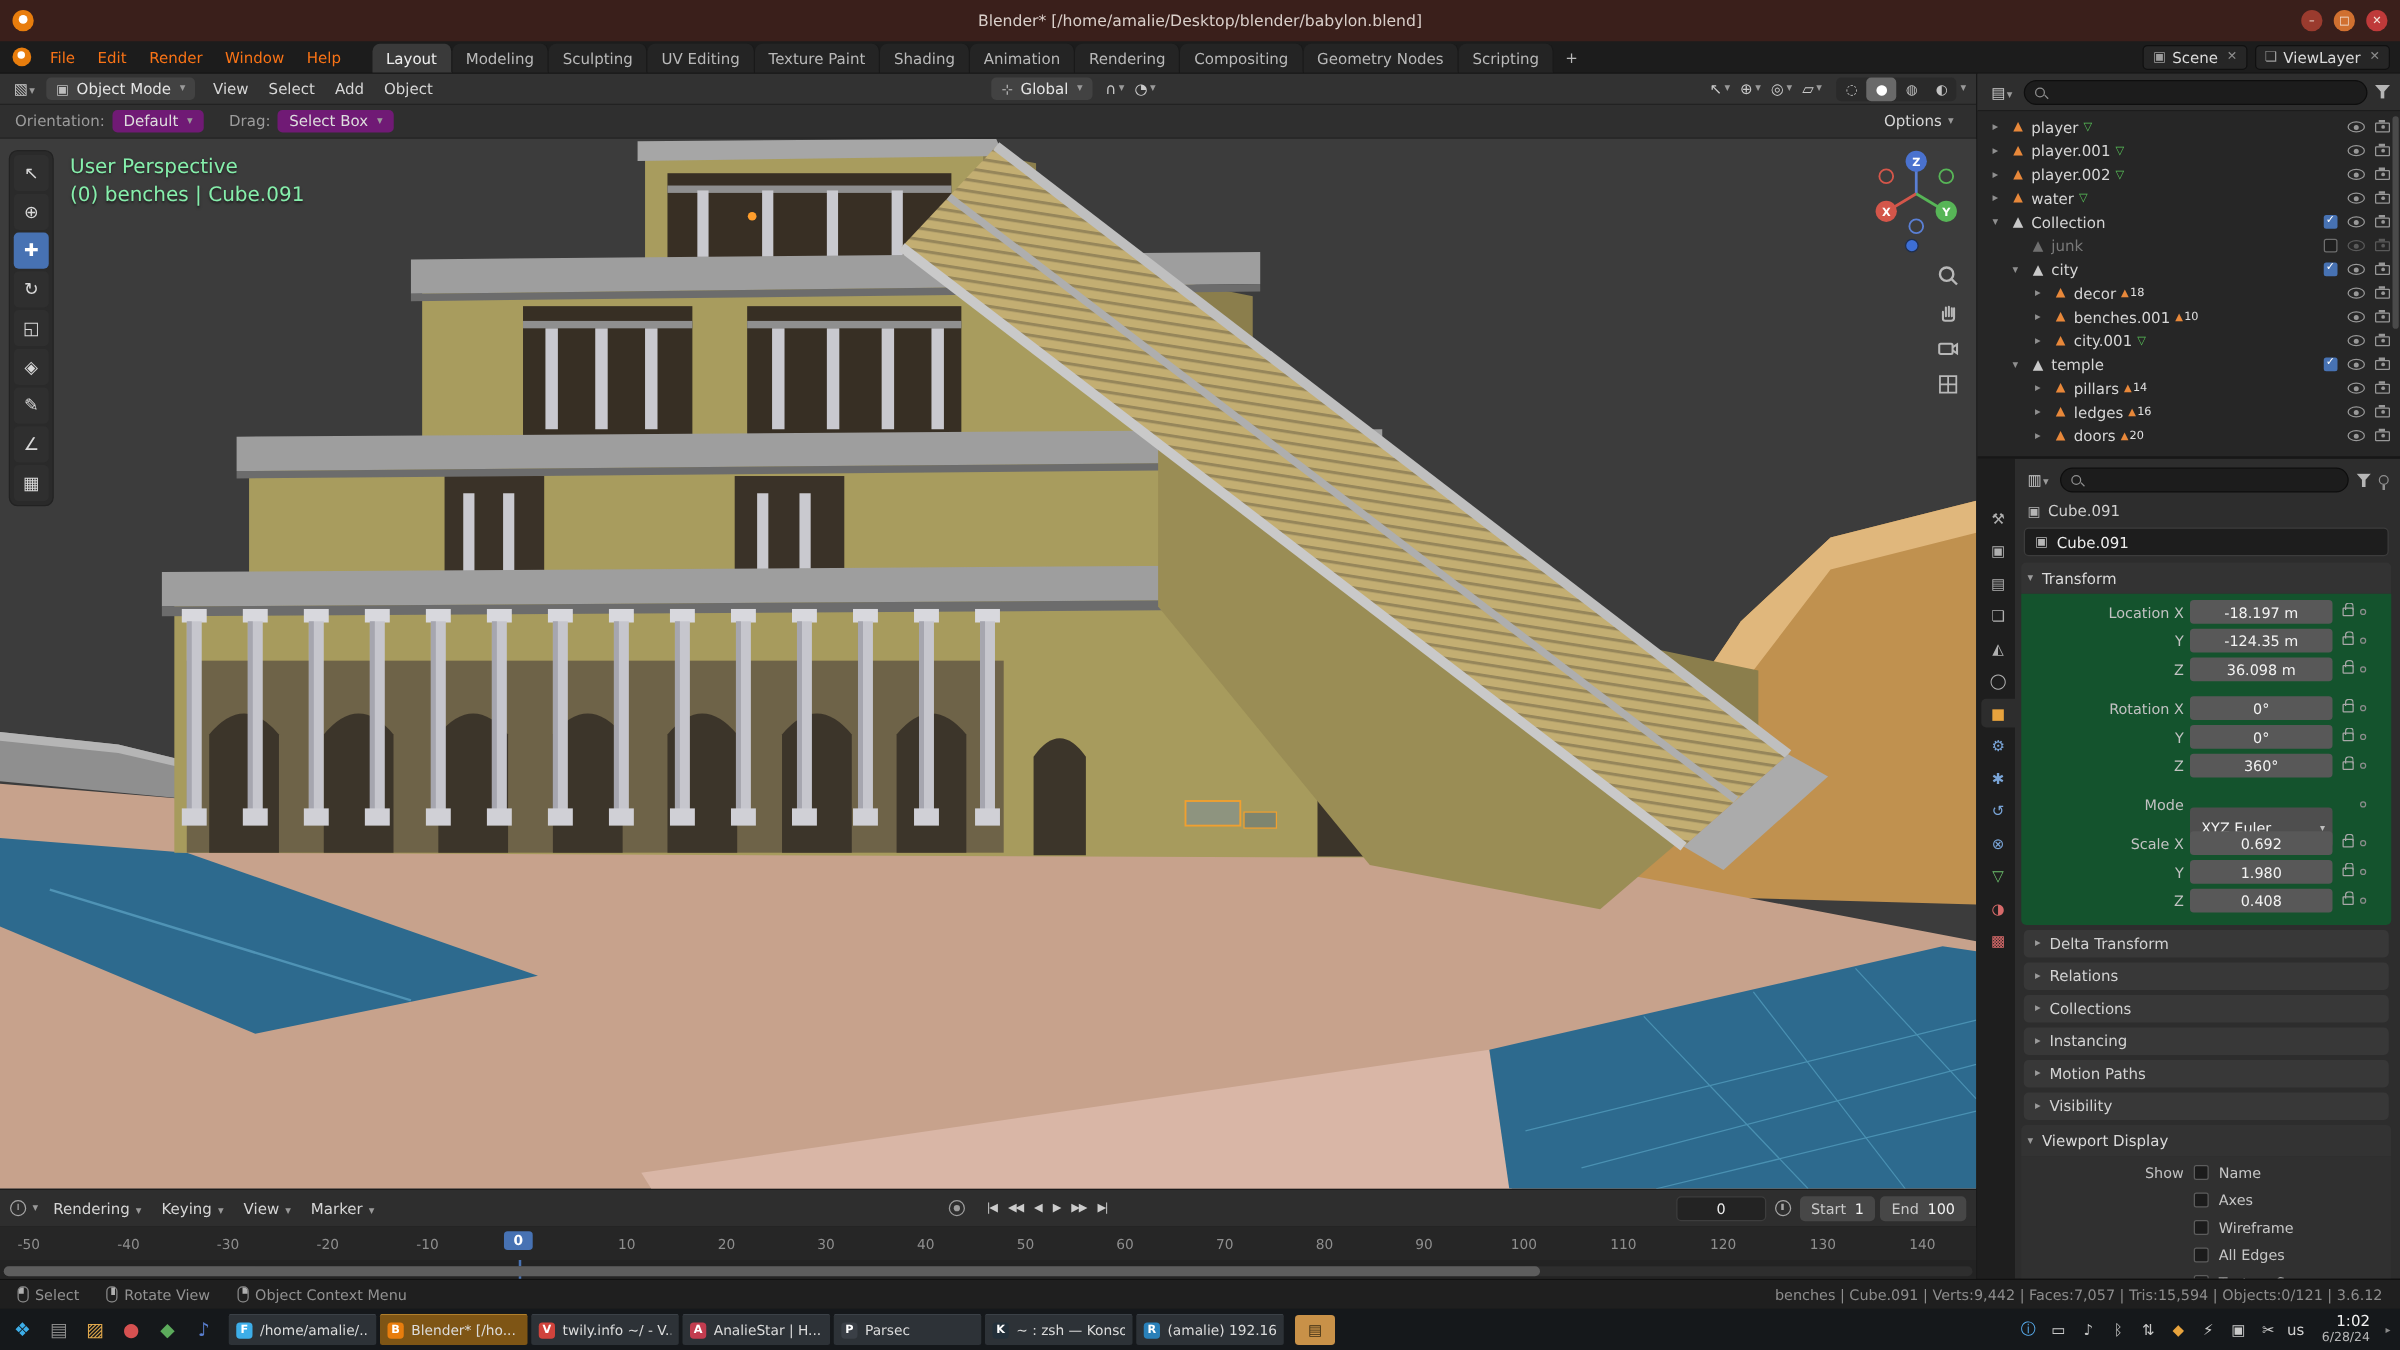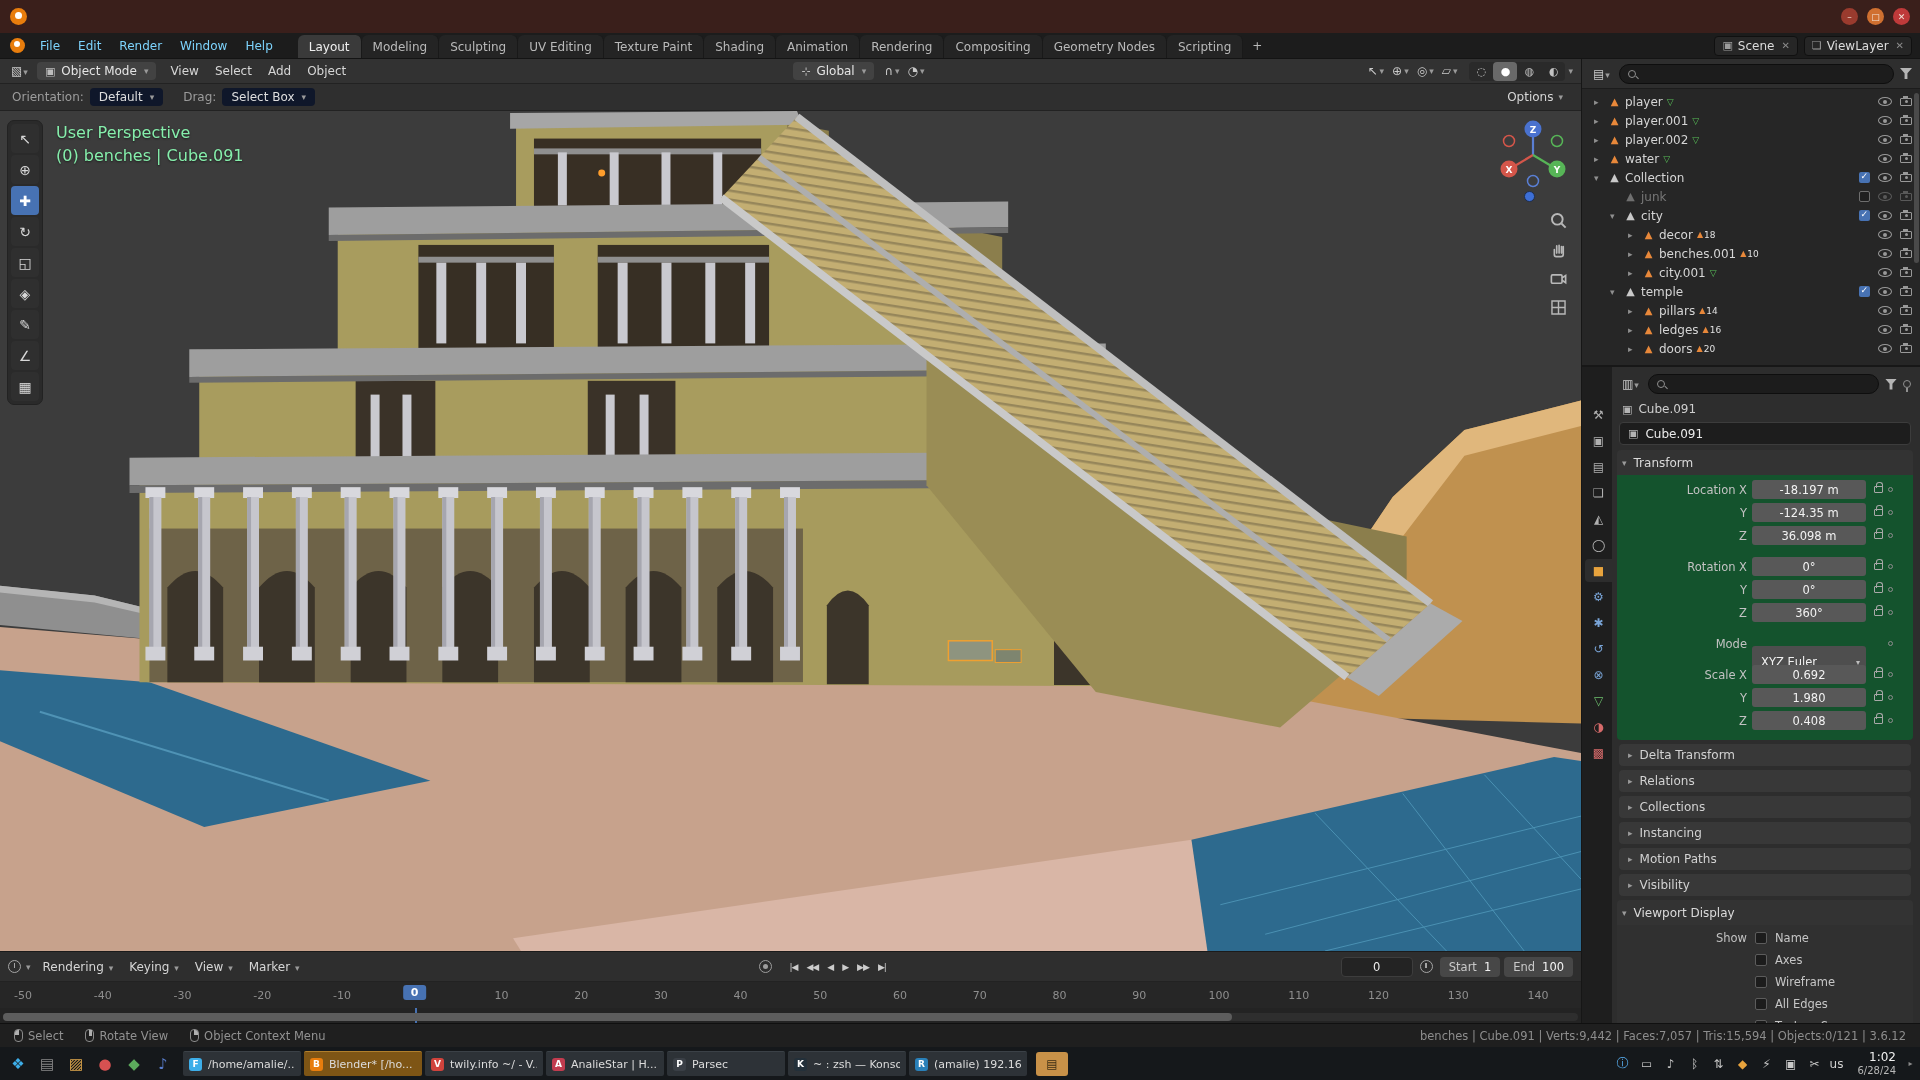--- a/index.html
+++ b/index.html
@@ -13,21 +13,21 @@
   .tb-logo{width:17px;height:17px;border-radius:50%;background:#e87d0d;position:relative;flex:none;}
   .tb-logo::after{content:"";position:absolute;left:5px;top:4px;width:7px;height:7px;border-radius:50%;background:#fff;}
   .tb-title{position:absolute;left:0;right:0;text-align:center;color:#d9cfca;font-size:12.5px;pointer-events:none;}
   .tb-buttons{margin-left:auto;display:flex;gap:9px;z-index:1;}
   .tb-btn{width:17px;height:17px;border-radius:50%;display:flex;align-items:center;justify-content:center;font-size:9px;color:#f3e4da;}
 
   
   .menubar{height:26px;background:#1c1c1c;display:flex;align-items:center;padding:0 8px;flex:none;border-bottom:1px solid #141414;}
   .mb-logo{width:15px;height:15px;border-radius:50%;background:#e87d0d;position:relative;margin:0 6px 0 2px;flex:none;}
   .mb-logo::after{content:"";position:absolute;left:4px;top:3px;width:6px;height:6px;border-radius:50%;background:#fff;}
-  .menu-item{padding:3px 9px;color:#7dd3fc;border-radius:3px;}
+  .menu-item{padding:3px 9px;color:#f97316;border-radius:3px;}
   .workspaces{display:flex;margin-left:16px;align-items:flex-end;height:100%;}
   .ws{padding:5px 11px 4px 11px;font-size:12px;color:#b9b9b9;background:#242424;border-right:1px solid #191919;border-radius:6px 6px 0 0;}
   .ws.active{background:#3a3a3a;color:#efefef;}
   .ws-add{padding:5px 9px;color:#b9b9b9;}
   .mb-right{margin-left:auto;display:flex;gap:6px;align-items:center;}
   .selector{display:flex;align-items:center;gap:5px;background:#262626;border:1px solid #101010;border-radius:4px;padding:2px 7px;color:#dcdcdc;}
   .sel-ic{color:#9d9d9d;font-size:11px;}
   .sel-x{color:#8b8b8b;font-size:10px;margin-left:2px;}
 
   
@@ -42,21 +42,21 @@
   .pill{display:flex;align-items:center;gap:6px;background:#424242;border-radius:4px;padding:2px 8px;color:#e4e4e4;margin:0 4px;}
   .pill .ic{color:#bdbdbd;font-size:11px;}
   .hdr-menu{padding:3px 8px;color:#d6d6d6;border-radius:3px;}
   .spacer{flex:1;}
   .icon-btn{display:flex;align-items:center;gap:1px;padding:2px 4px;color:#c9c9c9;font-size:12px;border-radius:3px;}
   .shading-group{display:flex;background:#2a2a2a;border-radius:4px;margin-left:6px;}
   .shade-btn{width:24px;height:19px;display:flex;align-items:center;justify-content:center;color:#c2c2c2;font-size:11px;border-radius:4px;}
   .shade-btn.active{background:#696969;color:#fff;}
   .vp-tools{height:27px;background:#2f2f2f;border-bottom:1px solid #222;display:flex;align-items:center;padding:0 12px;gap:6px;flex:none;}
   .ts-label{color:#9c9c9c;}
-  .pill2{display:flex;align-items:center;gap:6px;background:#0f172a;border-radius:4px;padding:2px 9px;color:#dedede;}
+  .pill2{display:flex;align-items:center;gap:6px;background:#701a75;border-radius:4px;padding:2px 9px;color:#dedede;}
   .options-btn{display:flex;align-items:center;gap:4px;color:#d6d6d6;padding:2px 6px;}
 
   
   .viewport{flex:1;position:relative;overflow:hidden;background:#3c3c3c;min-height:0;}
   .scene{position:absolute;inset:0;width:100%;height:100%;}
   .vp-text{position:absolute;left:56px;top:10px;color:#86efac;font-size:16px;line-height:1.45;text-shadow:0 1px 2px rgba(0,0,0,.55);}
   .vtoolbar{position:absolute;left:7px;top:9px;width:36px;display:flex;flex-direction:column;gap:2px;background:rgba(41,41,41,.92);padding:3px;border-radius:7px;border:1px solid #222;}
   .vtool{height:29px;border-radius:4px;display:flex;align-items:center;justify-content:center;color:#d8d8d8;font-size:14px;background:#2f2f2f;}
   .vtool.active{background:#4772b3;color:#fff;}
   .gizmo{position:absolute;right:10px;top:6px;width:76px;height:76px;}
@@ -174,20 +174,21 @@
   .clock .date{font-size:10px;color:#b8b8b8;}
   .panel-edge{width:9px;height:26px;display:flex;align-items:center;justify-content:center;color:#8a8a8a;font-size:8px;}
 </style>
 </head>
 <body>
 
 <div id="app">
 
   <div class="titlebar">
     <span class="tb-logo"></span>
+    <span class="tb-title">Blender* [/home/amalie/Desktop/blender/babylon.blend]</span>
     <div class="tb-buttons">
 
         <span class="tb-btn" style="background: rgb(154, 59, 46);">–</span>
 
         <span class="tb-btn" style="background: rgb(208, 112, 48);">□</span>
 
         <span class="tb-btn" style="background: rgb(191, 58, 58);">✕</span>
       </div>
   </div>
 

